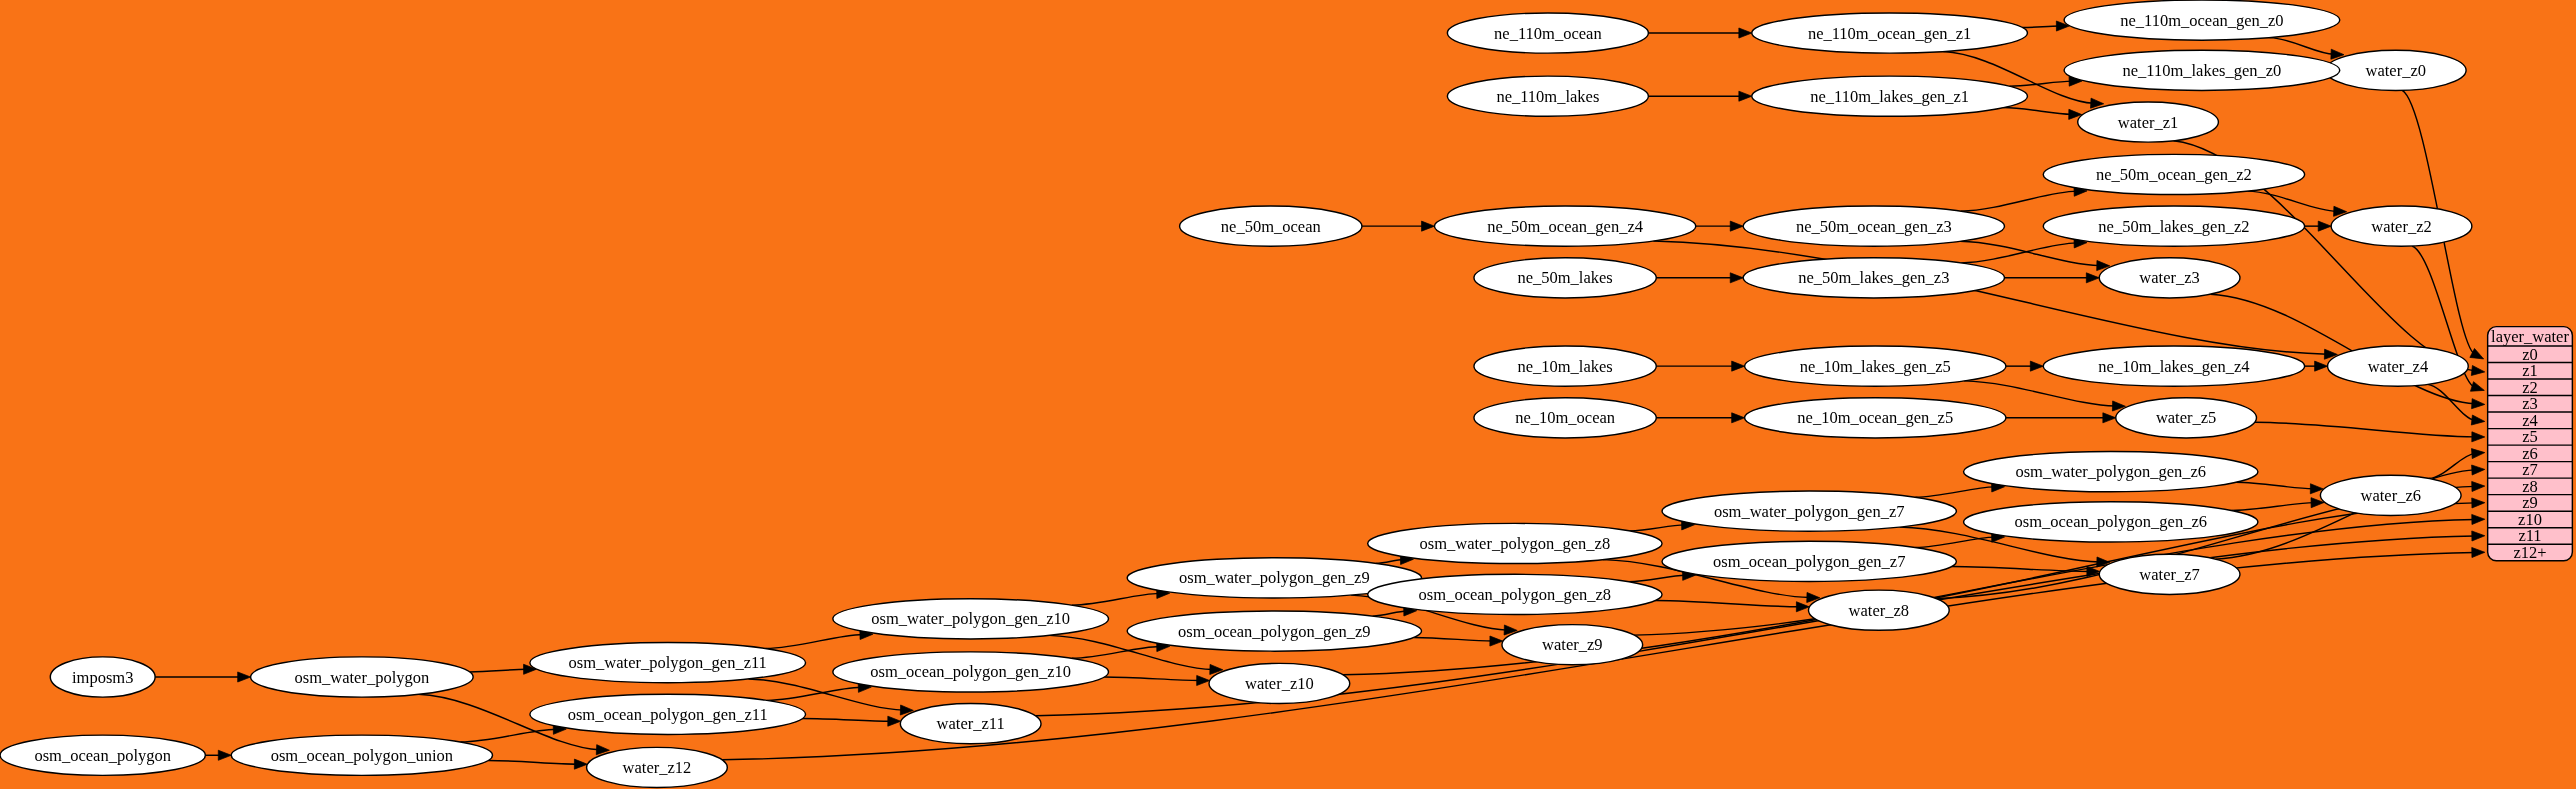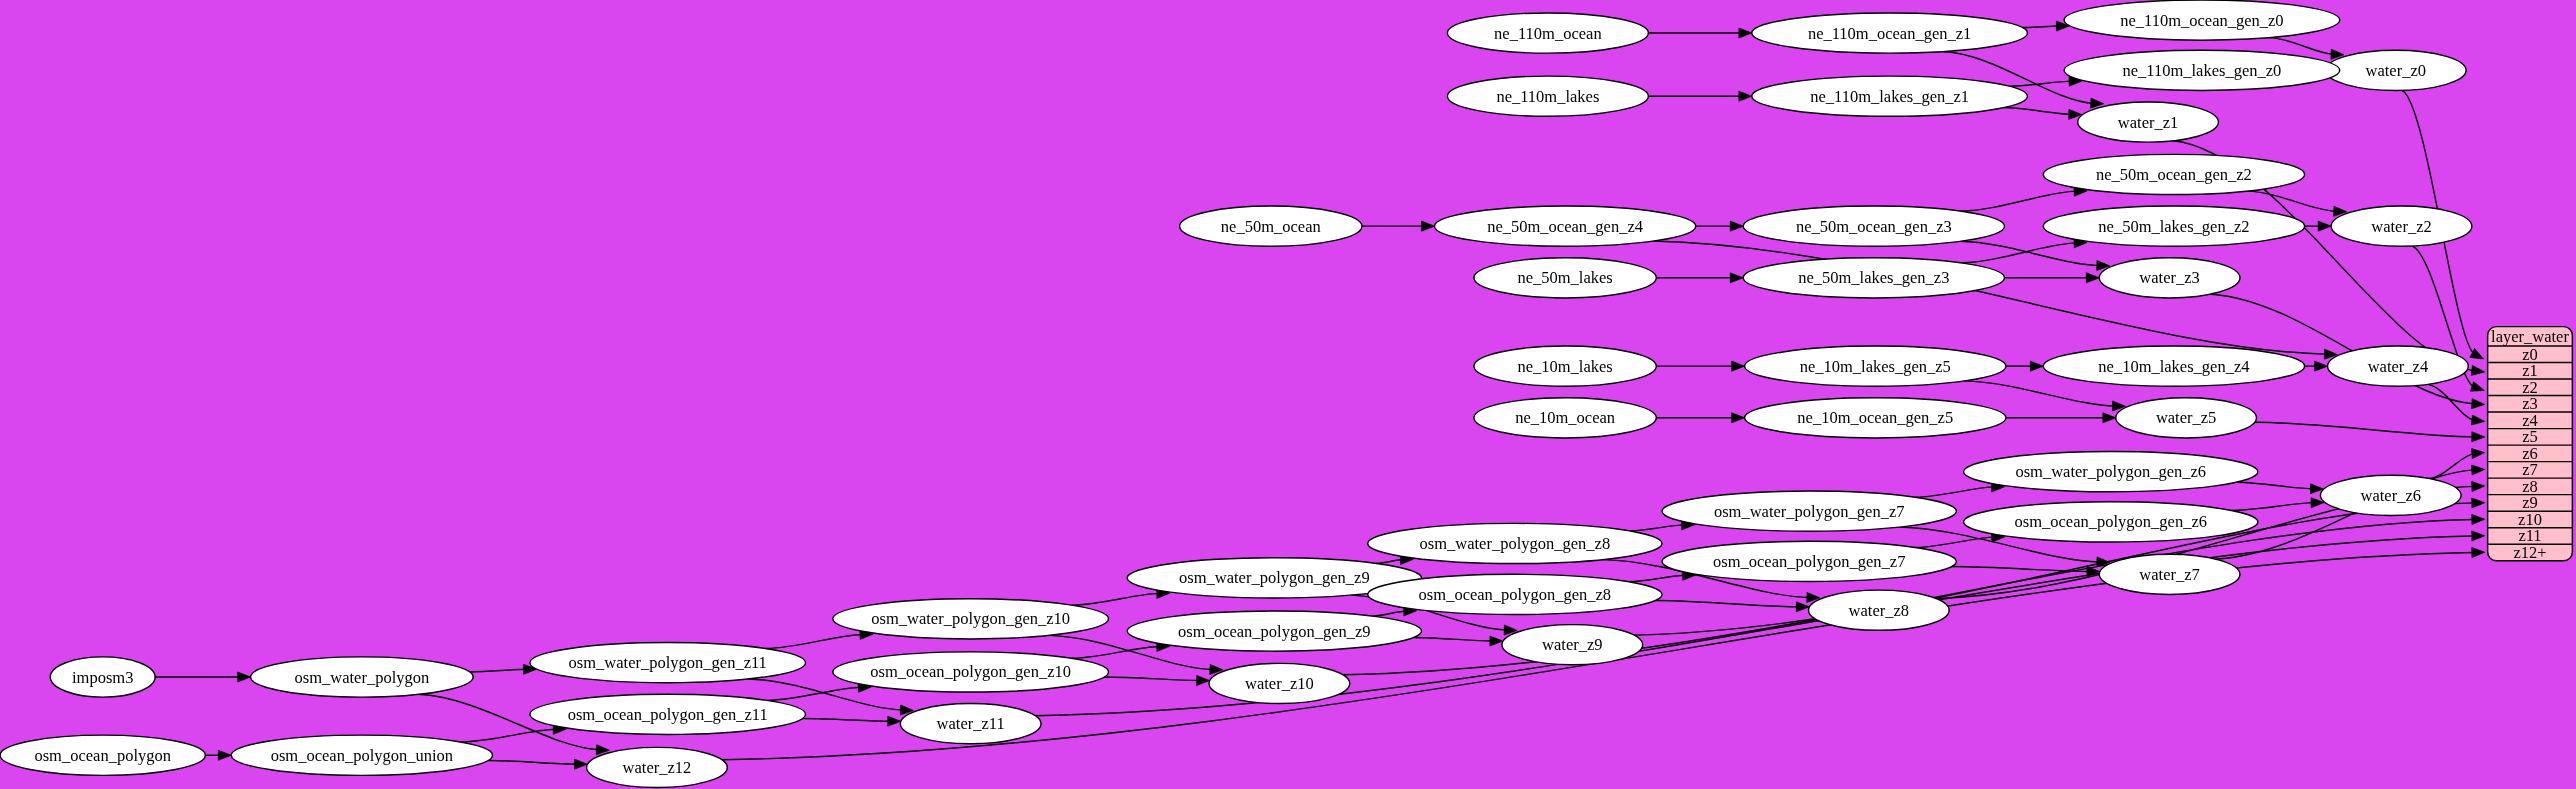--- a/index.html
+++ b/index.html
@@ -7,21 +7,21 @@
     padding: 0;
     background: #ffffff;
   }
   body {
     font-family: "Liberation Serif", serif;
   }
   #canvas {
     position: relative;
     width: 2576px;
     height: 789px;
-    background: #d946ef;
+    background: #f97316;
     overflow: hidden;
   }
   svg#graph {
     position: absolute;
     left: 0;
     top: 0;
     width: 2576px;
     height: 789px;
   }
   .node-ellipse {

